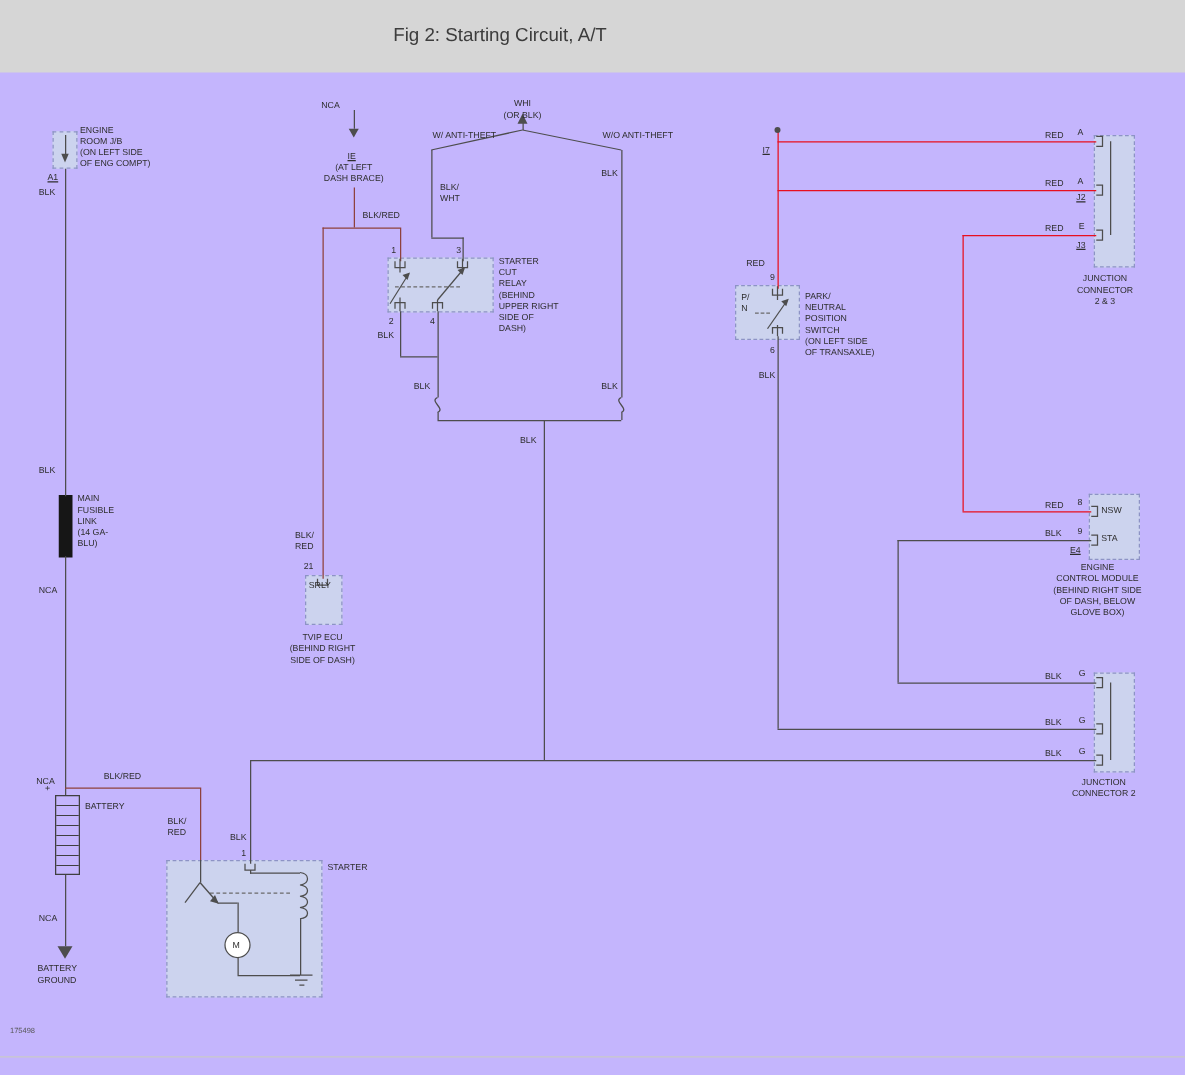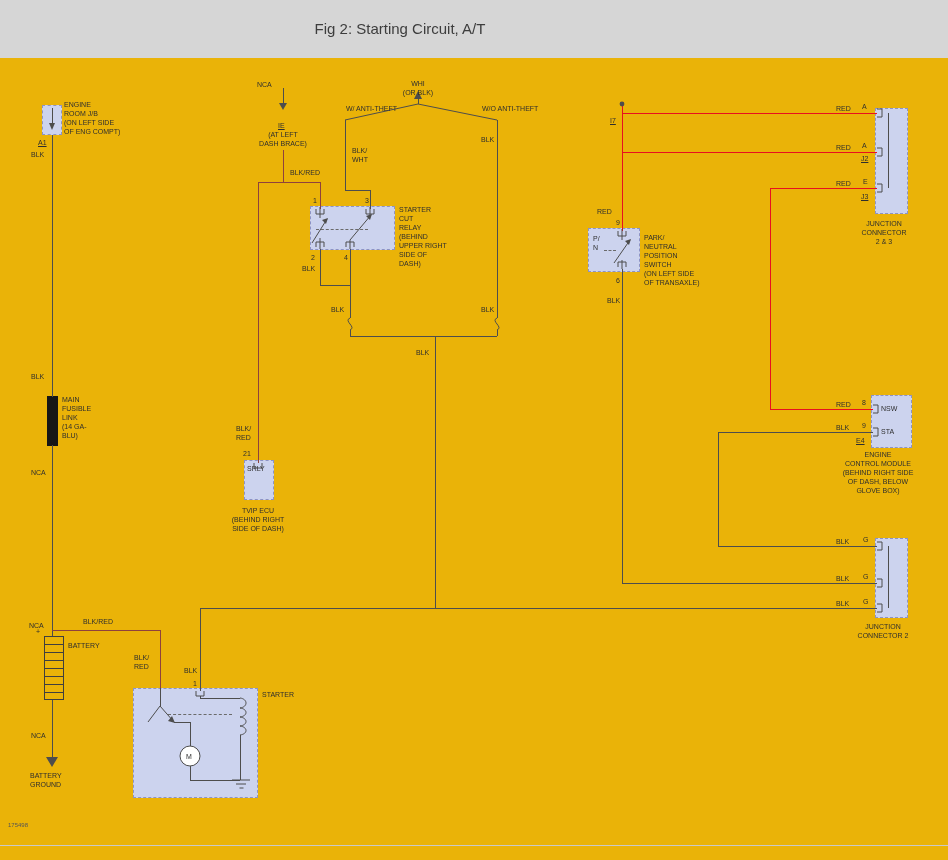--- a/index.html
+++ b/index.html
@@ -1,19 +1,19 @@
 <!DOCTYPE html>
 <html style="--header-bg: #d6d6d6; --wire-black: #4d4d4d; --wire-red: #e8101f; --wire-blkred: #8e413d; --component-fill: #ccd3ee; --component-border: #8d93c5;"><head>
 <meta charset="utf-8">
 <style>
   * { margin:0; padding:0; box-sizing:border-box; }
   html,body { background:#fff; }
   .screen {
     position:relative; width:948px; height:860px; overflow:hidden;
-    background:#eab308; font-family:"Liberation Sans", sans-serif;
+    background:#c4b5fd; font-family:"Liberation Sans", sans-serif;
   }
   .titlebar {
     position:absolute; left:0; top:0; width:948px; height:58px;
     background:var(--header-bg,#d6d6d6);
   }
   .title {
     position:absolute; left:0; top:20px; width:800px; text-align:center;
     font-size:15px; color:#3d3d3d;
   }
   .lbl {

